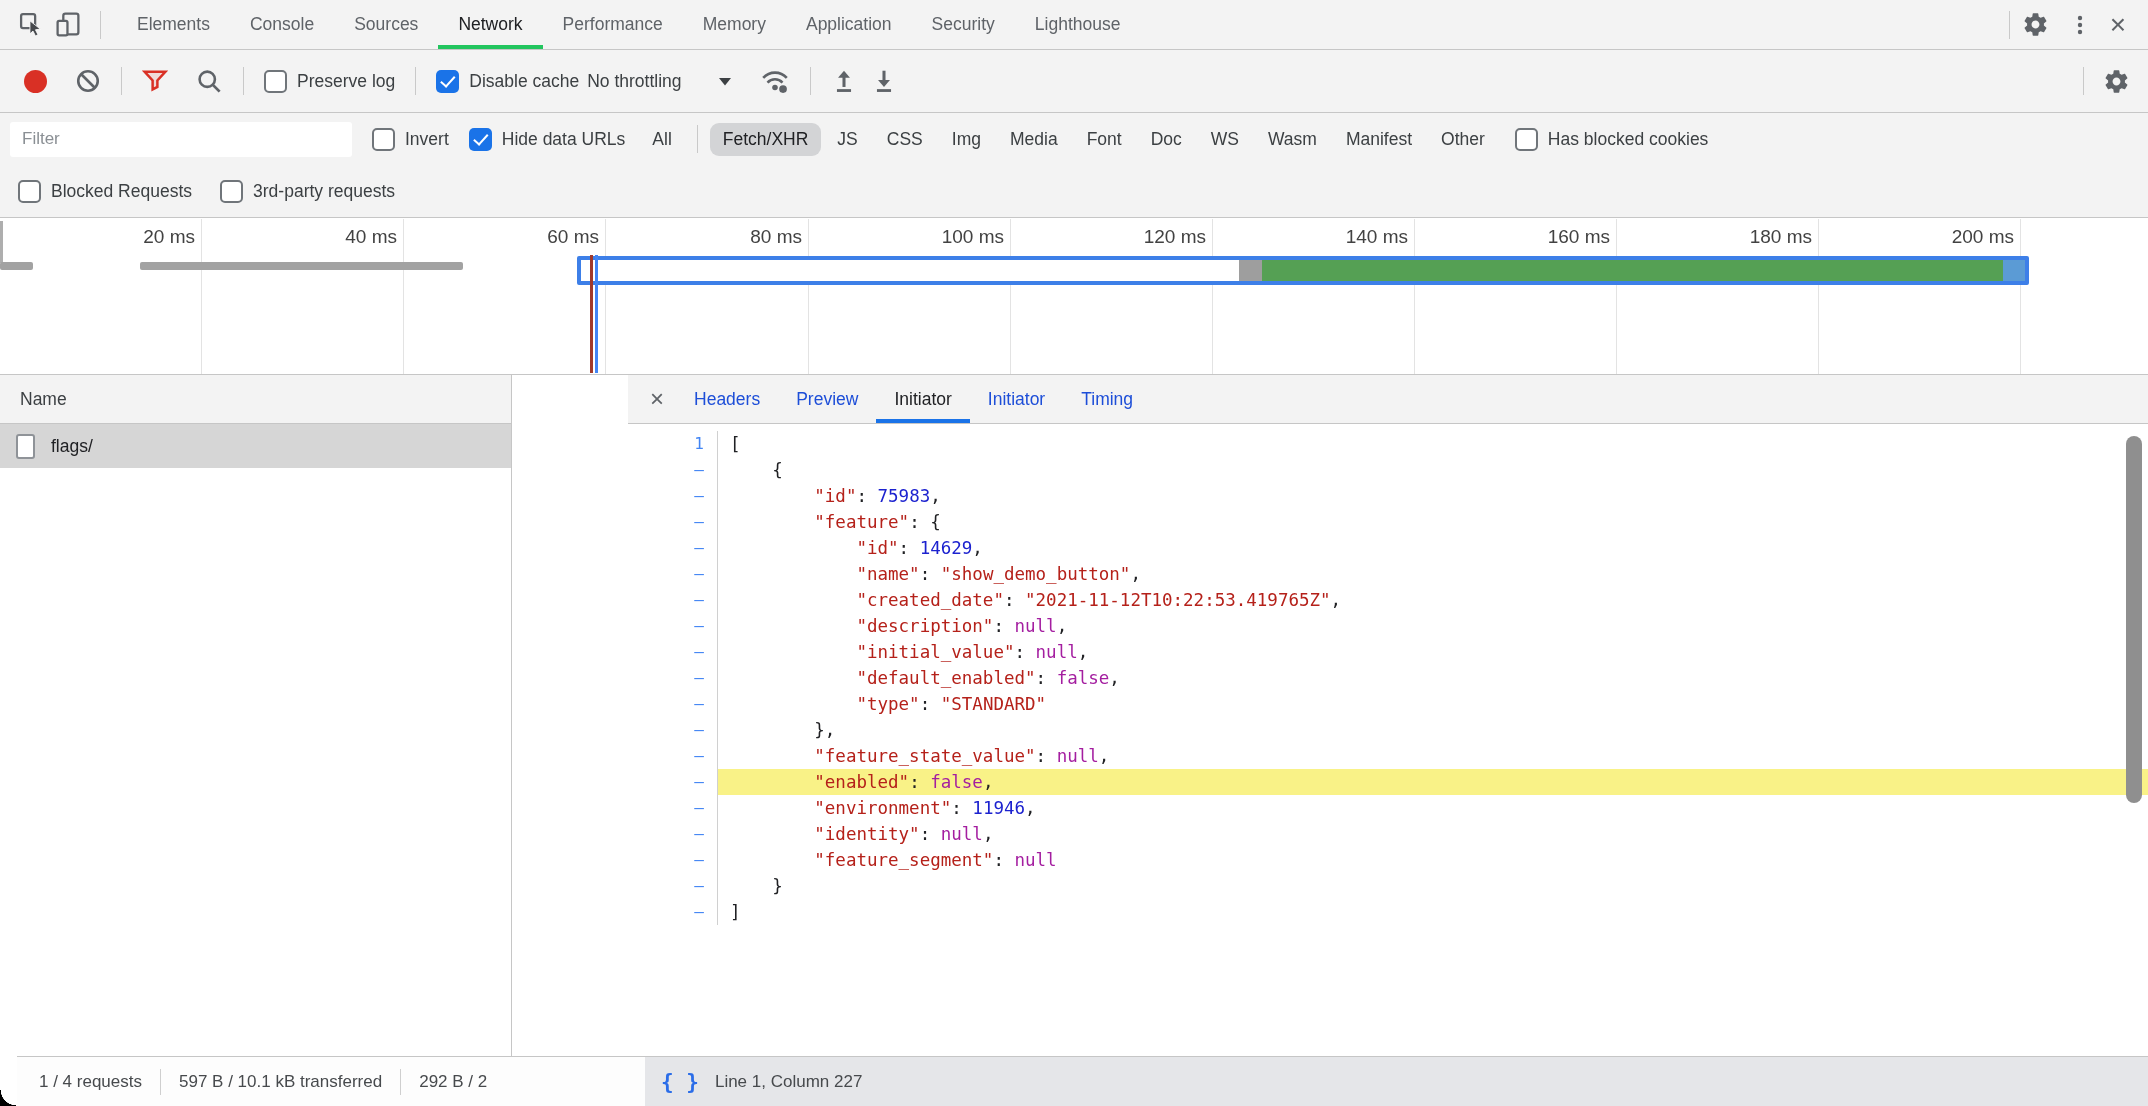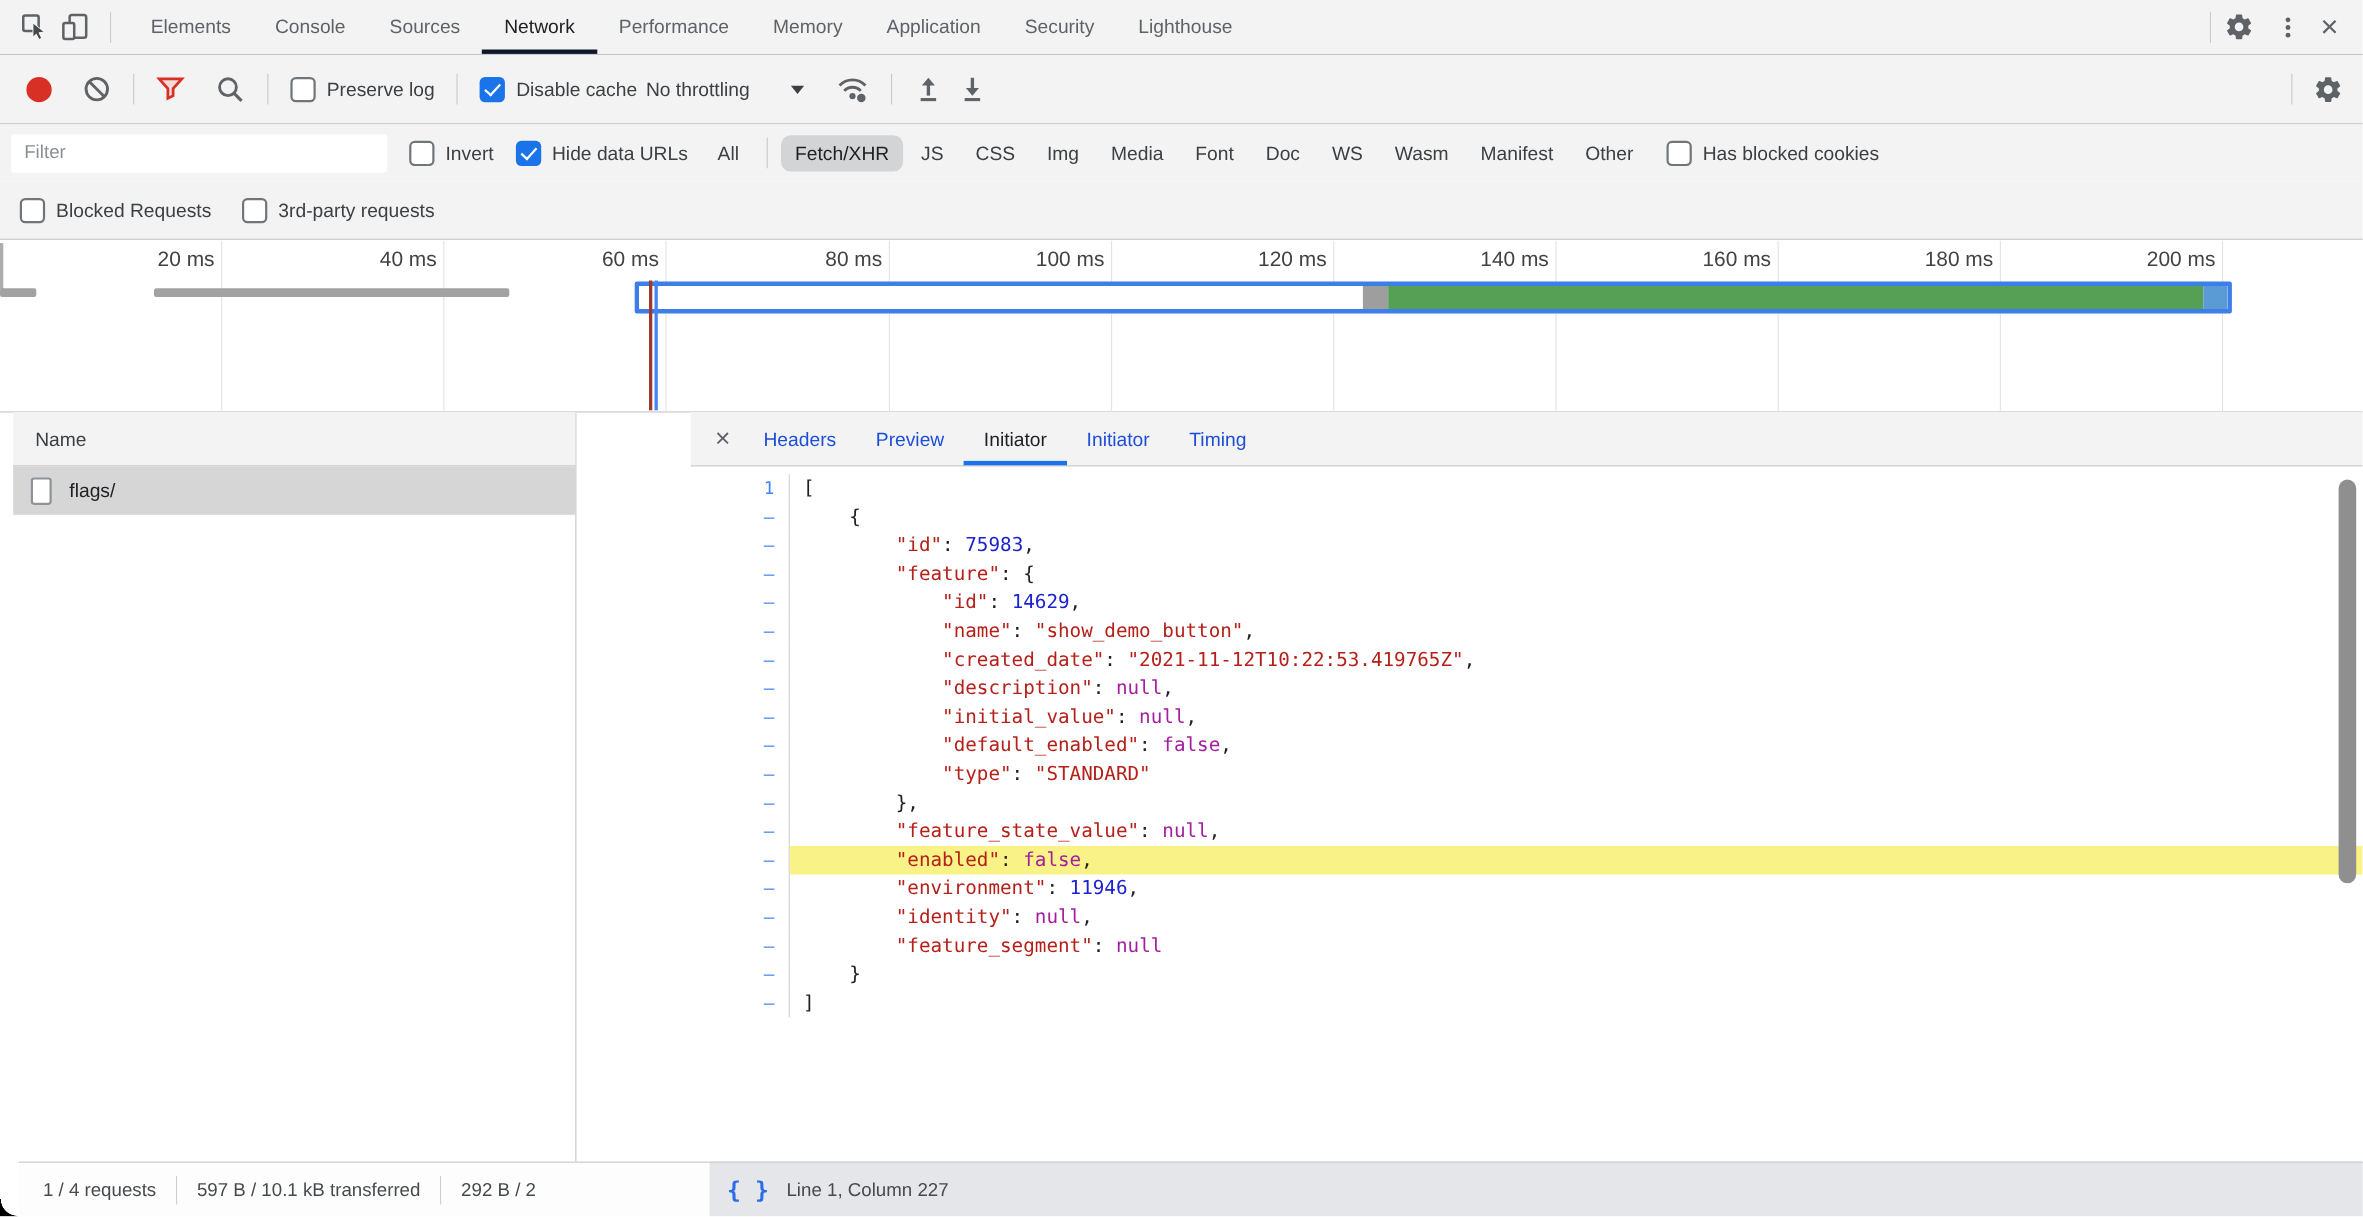--- a/index.html
+++ b/index.html
@@ -7,21 +7,21 @@
         font-family:"Liberation Sans",sans-serif;color:#3c4043;-webkit-font-smoothing:antialiased;}
   .bar{position:absolute;left:0;width:2148px;background:#f3f3f3;display:flex;align-items:center;box-sizing:border-box;}
   .vdiv{width:1px;height:28px;background:#c9c9c9;flex:none;}
   .icon{display:flex;align-items:center;justify-content:center;flex:none;}
   .lbl{font-size:17.5px;color:#3c4043;white-space:nowrap;}
 
   
   .tabbar{top:0;height:50px;border-bottom:1px solid #c6c6c6;padding-left:14px;justify-content:space-between;}
   .tabbar .tabs{display:flex;height:100%;margin-left:16px;}
   .tab{display:flex;align-items:center;height:100%;padding:0 20px;font-size:17.5px;color:#5f6368;box-sizing:border-box;cursor:default;}
-  .tab.active{color:#202124;border-bottom:4px solid #0f172a;padding-top:4px;}
+  .tab.active{color:#202124;border-bottom:4px solid #22c55e;padding-top:4px;}
   .tabbar-right{margin-left:auto;display:flex;align-items:center;height:100%;padding-right:10px;}
   .xclose{font-size:28px;color:#5f6368;line-height:1;padding:0 12px;}
 
   
   .toolbar2{top:50px;height:63px;border-bottom:1px solid #c6c6c6;padding-left:24px;gap:0;}
   .toolbar2 > *{margin-right:0;}
   .rec{width:23px;height:23px;border-radius:50%;background:#d93025;flex:none;}
   .gap28{width:28px;flex:none;}
   .gap20{width:20px;flex:none;}
   .gap14{width:14px;flex:none;}
@@ -51,21 +51,21 @@
   .overview{position:absolute;top:219px;left:0;width:2148px;height:155px;background:#fff;border-bottom:1px solid #c6c6c6;}
   .gridline{position:absolute;top:0;bottom:0;width:1px;background:#e3e3e3;}
   .tick-label{position:absolute;top:7px;width:120px;text-align:right;font-size:19px;color:#424242;}
   .ov-start{position:absolute;left:0;top:2px;width:3px;height:42px;background:#aeaeae;}
   .gbar{position:absolute;top:43px;height:8px;background:#a2a2a2;border-radius:2px;}
   .reqbar{position:absolute;top:37px;height:29px;box-sizing:border-box;border:4px solid #3d7fe8;border-radius:2px;background:#fff;display:flex;overflow:hidden;}
   .reqseg{height:100%;flex:none;}
   .marker{position:absolute;top:36px;bottom:1px;width:3px;}
 
   
-  .left-panel{position:absolute;top:375px;left:12px;width:512px;height:681px;background:#fff;border-right:1px solid #c6c6c6;box-sizing:border-box;}
+  .left-panel{position:absolute;top:375px;left:0;width:512px;height:681px;background:#fff;border-right:1px solid #c6c6c6;box-sizing:border-box;}
   .panel-head{height:49px;background:#f3f3f3;border-bottom:1px solid #c6c6c6;display:flex;align-items:center;box-sizing:border-box;}
   .name-head{padding-left:20px;font-size:17.5px;color:#3c4043;}
   .req-row{height:44px;background:#d6d6d6;display:flex;align-items:center;padding-left:16px;font-size:17.5px;color:#202124;}
   .file-ic{width:19px;height:25px;border:2px solid #8f9398;border-radius:3px;background:#fff;margin-right:16px;flex:none;box-sizing:border-box;}
 
   .detail-panel{position:absolute;top:375px;left:628px;width:1520px;height:681px;background:#fff;}
   .detail-tabs{padding-left:12px;}
   .dtab{display:flex;align-items:center;height:100%;padding:0 18px;font-size:17.5px;color:#1d4ed8;box-sizing:border-box;}
   .dtab.active{color:#202124;border-bottom:4px solid #1a73e8;padding-top:4px;}
   .dclose{font-size:24px;color:#5f6368;padding:0 12px 0 10px;line-height:1;}

